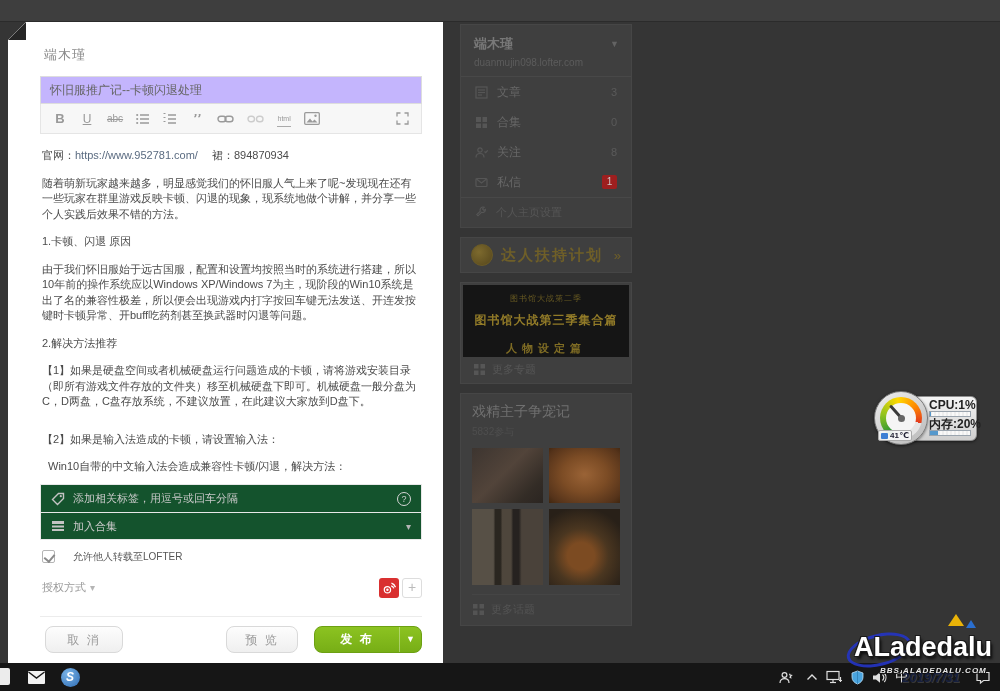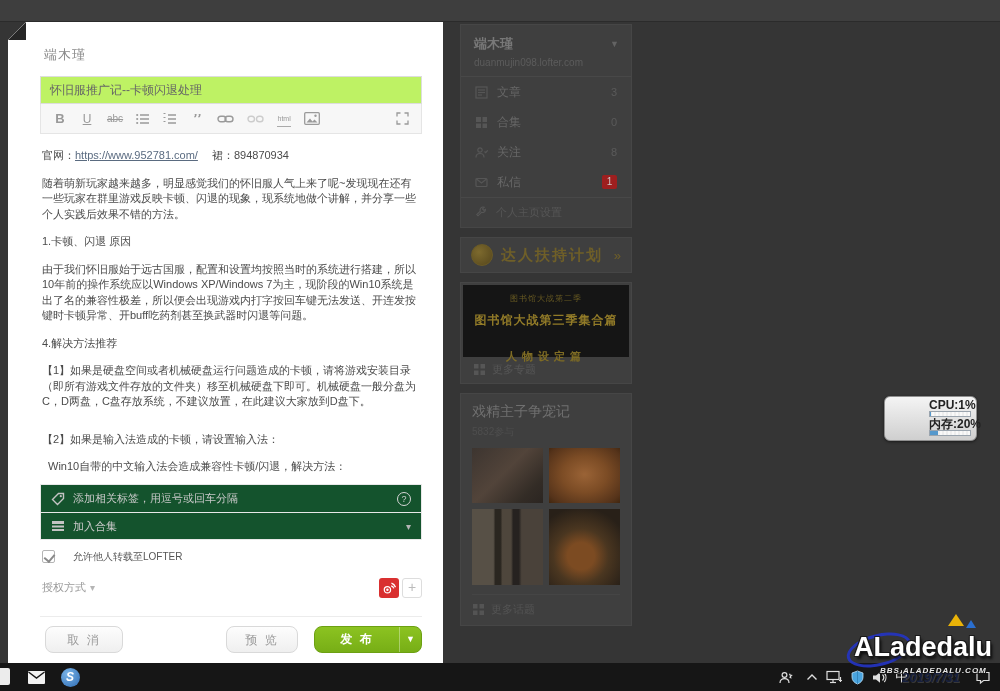--- a/index.html
+++ b/index.html
@@ -10,37 +10,37 @@
   
   .topbar{position:absolute;left:0;top:0;width:1000px;height:22px;background:#3e3e3e;border-bottom:1px solid #2b2b2b}
 
   
   .panel{position:absolute;left:8px;top:22px;width:435px;height:641px;background:#fff;
          clip-path:polygon(18px 0,100% 0,100% 100%,0 100%,0 18px)}
   .fold{position:absolute;left:0;top:0;width:18px;height:18px;background:#262626;
         clip-path:polygon(100% 0,100% 100%,0 100%)}
   .ed-user{position:absolute;left:36px;top:24px;font-size:13px;color:#8a8a8a;letter-spacing:1px}
   .title-box{position:absolute;left:32px;top:54px;width:382px;height:28px;border:1px solid #ddd;
-             font-size:12px;color:#666;padding:0 9px;line-height:26px;background:#bef264}
+             font-size:12px;color:#666;padding:0 9px;line-height:26px;background:#c4b5fd}
   .toolbar{position:absolute;left:32px;top:82px;width:382px;height:30px;background:#f7f7f7;
            border:1px solid #e5e5e5;border-top:none;display:flex;align-items:center;gap:13px;padding:0 12px;color:#999}
   .tb{display:inline-flex;align-items:center;justify-content:center;min-width:14px;height:16px;cursor:pointer}
   .tb-b{font-weight:bold;font-size:13px}
   .tb-u{font-size:12px;text-decoration:underline}
   .tb-s{font-size:10px;text-decoration:line-through}
   .tb-q{font-size:19px;font-weight:bold;line-height:8px;height:10px;overflow:hidden}
   .tb-h{font-size:7px;border-bottom:1px solid #aaa;line-height:9px;letter-spacing:0}
   .tb svg{display:block}
   .tb-dim{opacity:.45}
   .tb-full{margin-left:auto}
 
   .content{position:absolute;left:32px;top:116px;width:382px;height:345px;overflow:hidden;
            font-size:11px;line-height:15.5px;color:#4b4b4b;padding:0 2px}
   .c-line{margin:10px 0 10px}
-  .c-line a{color:#5a6b80;text-decoration:underline}
+  .c-line a{color:#5a6b80;}
   .c-sep{display:inline-block;width:14px}
   .c-p{margin:12px 0 10px}
   .c-h{margin:12px 0 10px}
   .c-gap{margin-top:22px}
   .c-ind1{margin-left:6px}
   .c-ind2{margin-left:10px;margin-bottom:0}
 
   .tagbox{position:absolute;left:32px;top:462px;width:382px;border:1px solid #e8e8e8;background:#14532d}
   .tag-row{height:27px;display:flex;align-items:center;gap:8px;padding:0 10px}
   .tag-row + .tag-row{border-top:1px solid #e8e8e8}
@@ -90,21 +90,21 @@
                 padding:0 14px;font-size:11px;color:#565656;cursor:pointer}
   .promo{height:36px;display:flex;align-items:center;gap:8px;padding:0 10px;cursor:pointer}
   .coin{width:22px;height:22px;border-radius:50%;background:radial-gradient(circle at 35% 35%,#7d6a2e,#55461c);
         border:1px solid #6a5a26;flex-shrink:0}
   .promo-txt{font-size:15px;font-weight:bold;color:#6f5f28;letter-spacing:2px;white-space:nowrap}
   .promo-arr{margin-left:auto;color:#6f5f28;font-size:13px}
   .banner-card{padding:2px}
   .banner{height:72px;background:#151515;text-align:center;padding-top:8px;cursor:pointer}
   .bn-top{font-size:8px;color:#685a22;letter-spacing:1px}
   .bn-main{font-size:12px;font-weight:bold;color:#927b28;letter-spacing:1px;margin-top:8px}
-  .bn-sub{font-size:11px;font-weight:bold;color:#7f6c24;letter-spacing:5px;margin-top:20px}
+  .bn-sub{font-size:11px;font-weight:bold;color:#7f6c24;letter-spacing:5px;margin-top:12px}
   .more-row{height:24px;display:flex;align-items:center;gap:7px;padding:8px 11px;font-size:11px;color:#565656;cursor:pointer}
   .topic-card{padding:9px 11px 8px}
   .tp-title{font-size:14px;color:#707070}
   .tp-part{font-size:10px;color:#4e4e4e;margin:4px 0 9px}
   .photo-grid{display:grid;grid-template-columns:1fr 1fr;grid-template-rows:55px 76px;gap:6px}
   .photo{cursor:pointer}
   .ph1{background:linear-gradient(135deg,#3d3530,#52443a 45%,#332c26 80%,#2b2521)}
   .ph2{background:radial-gradient(ellipse at 50% 48%,#9a6336 0%,#7c4c25 45%,#55331a 85%,#40260f)}
   .ph3{background:linear-gradient(90deg,#575046 0 30%,#2a2620 33% 40%,#4e463c 43% 55%,#262220 58% 66%,#4a423a 70%)}
   .ph4{background:radial-gradient(circle at 45% 62%,#7c4b22 0 22%,#4a3620 45%,#282018 80%),#241e18}
@@ -240,21 +240,21 @@
     </span>
   </div>
 
   <div class="content">
     <div class="c-line">
       <span>官网：</span><a>https://www.952781.com/</a><span class="c-sep"></span><span>裙：894870934</span>
     </div>
     <p class="c-p">随着萌新玩家越来越多，明显感觉我们的怀旧服人气上来了呢~发现现在还有一些玩家在群里游戏反映卡顿、闪退的现象，现系统地做个讲解，并分享一些个人实践后效果不错的方法。</p>
     <p class="c-h">1.卡顿、闪退 原因</p>
     <p class="c-p">由于我们怀旧服始于远古国服，配置和设置均按照当时的系统进行搭建，所以10年前的操作系统应以Windows XP/Windows 7为主，现阶段的Win10系统是出了名的兼容性极差，所以便会出现游戏内打字按回车键无法发送、开连发按键时卡顿异常、开buff吃药剂甚至换武器时闪退等问题。</p>
-    <p class="c-h">4.解决方法推荐</p>
+    <p class="c-h">2.解决方法推荐</p>
     <p class="c-p">【1】如果是硬盘空间或者机械硬盘运行问题造成的卡顿，请将游戏安装目录（即所有游戏文件存放的文件夹）移至机械硬盘下即可。机械硬盘一般分盘为C，D两盘，C盘存放系统，不建议放置，在此建议大家放到D盘下。</p>
     <p class="c-p c-gap">【2】如果是输入法造成的卡顿，请设置输入法：</p>
     <p class="c-p c-ind1">Win10自带的中文输入法会造成兼容性卡顿/闪退，解决方法：</p>
     <p class="c-p c-ind2">1'</p>
   </div>
 
   <div class="tagbox">
     <div class="tag-row">
       <svg width="14" height="14" viewBox="0 0 14 14">
           <path d="M1.5 7.5l6-6h5v5l-6 6z" fill="none" stroke="#c4c4c4" stroke-width="1.4"></path>
@@ -435,20 +435,27 @@
   <div class="g-body">
     <div class="g-label">CPU:1%</div>
     <div class="g-bar">
         <div class="g-fill" style="width: 1%;"></div>
       </div>
     <div class="g-label">内存:20%</div>
     <div class="g-bar">
         <div class="g-fill" style="width: 20%;"></div>
       </div>
   </div>
+  <div class="gauge">
+    <div class="g-arc"></div>
+    <div class="g-inner"></div>
+    <div class="needle"></div>
+    <div class="g-cap"></div>
+    <div class="temp">41℃</div>
+  </div>
 </div>
 
 <div class="taskbar">
   <div class="tk tk-partial"></div>
   <div class="tk tk-mail">
     <svg width="19" height="15" viewBox="0 0 19 15">
         <rect x="1" y="1" width="17" height="13" rx="1" fill="#f2f2f2"></rect>
         <path d="M1.5 2l8 6 8-6" fill="none" stroke="#161616" stroke-width="1.4"></path>
       </svg>
   </div>

